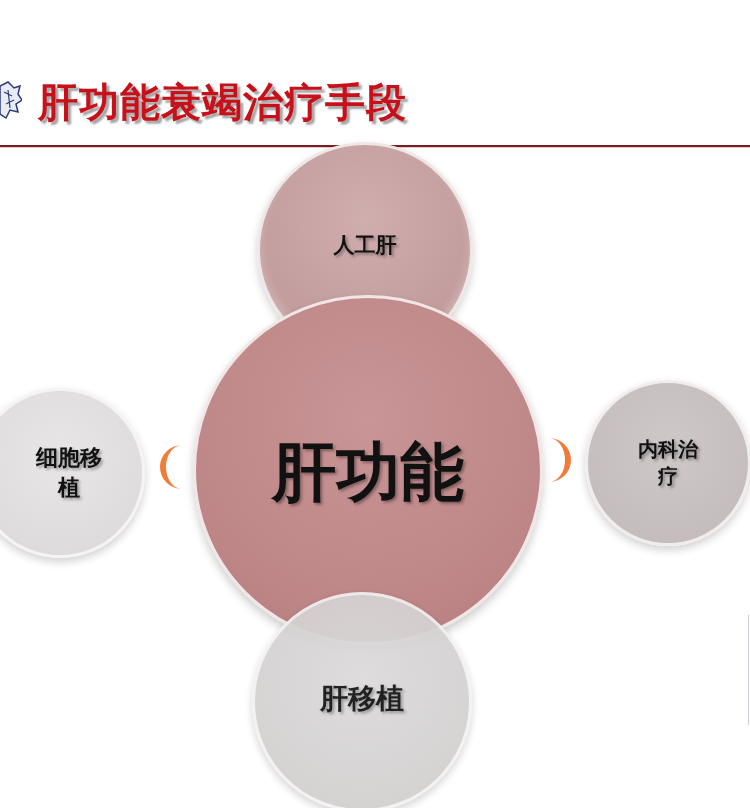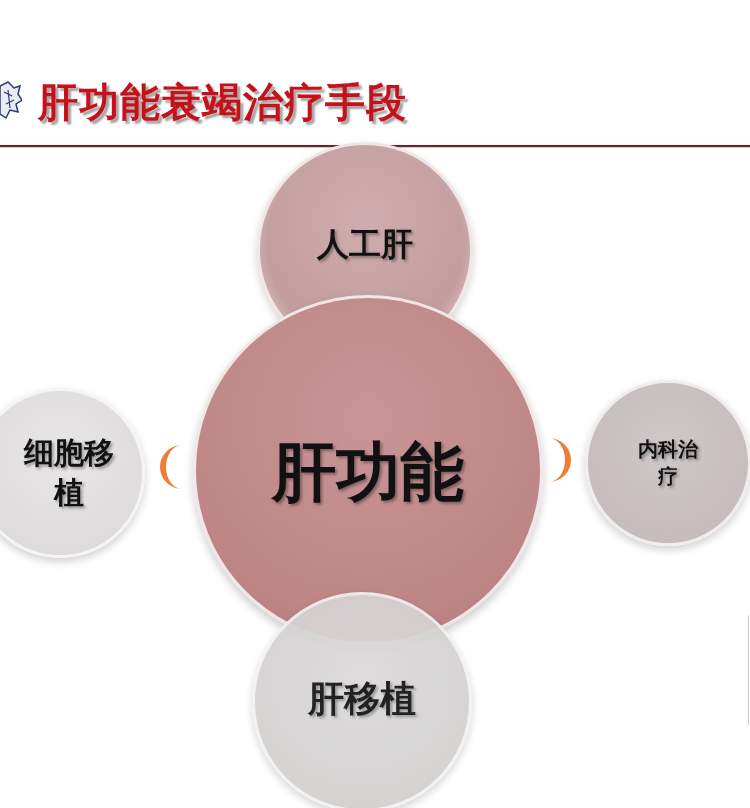--- a/index.html
+++ b/index.html
@@ -34,46 +34,46 @@
       text-shadow:2px 2px 3px rgba(0,0,0,0.35);
       line-height:1.35;
     }
     .c-top {
       left:257px; top:142px; width:216px; height:216px;
       background:radial-gradient(circle at 50% 35%, #d0adae 0%, #c29c9d 70%, #b48c8e 100%);
       border:3px solid #efe6e6;
       box-shadow:0 4px 8px rgba(0,0,0,0.18), inset 0 -6px 10px rgba(255,255,255,0.25);
       z-index:1;
     }
-    .c-top .lbl { font-size:32px; margin-top:-10px; }
+    .c-top .lbl { font-size:21px; margin-top:-10px; }
     .c-center {
       left:193px; top:295px; width:350px; height:350px;
       background:radial-gradient(circle at 50% 35%, #c99596 0%, #bd8586 70%, #b07879 100%);
       border:3px solid #f1e6e6;
       box-shadow:0 5px 10px rgba(0,0,0,0.2);
       z-index:2;
       align-items:center;
     }
     .c-center .lbl { font-size:64px; line-height:1.55; margin-top:6px; }
     .c-bottom {
       left:252px; top:592px; width:220px; height:220px;
       background:radial-gradient(circle at 50% 40%, #dcdada 0%, #d2cfcf 75%, #c6c2c2 100%);
       border:3px solid #f3f0f0;
       box-shadow:0 4px 8px rgba(0,0,0,0.18);
       z-index:3; opacity:0.93;
     }
-    .c-bottom .lbl { font-size:36px; margin-top:-6px; }
+    .c-bottom .lbl { font-size:28px; margin-top:-6px; }
     .c-left {
       left:-25px; top:388px; width:170px; height:170px;
       background:radial-gradient(circle at 50% 40%, #e8e6e6 0%, #dddbdb 75%, #d2cfcf 100%);
       border:3px solid #f5f3f3;
       box-shadow:0 4px 8px rgba(0,0,0,0.18);
       z-index:1;
     }
-    .c-left .lbl { font-size:30px; padding-left:18px; }
+    .c-left .lbl { font-size:22px; padding-left:18px; }
     .c-right {
       left:585px; top:380px; width:166px; height:166px;
       background:radial-gradient(circle at 50% 40%, #cfc8c9 0%, #c4bcbd 75%, #b8b0b1 100%);
       border:3px solid #f2eded;
       box-shadow:0 4px 8px rgba(0,0,0,0.18);
       z-index:1;
     }
     .c-right .lbl { font-size:20px; }
     .crescent {
       position:absolute; width:26px; height:44px; z-index:1;

